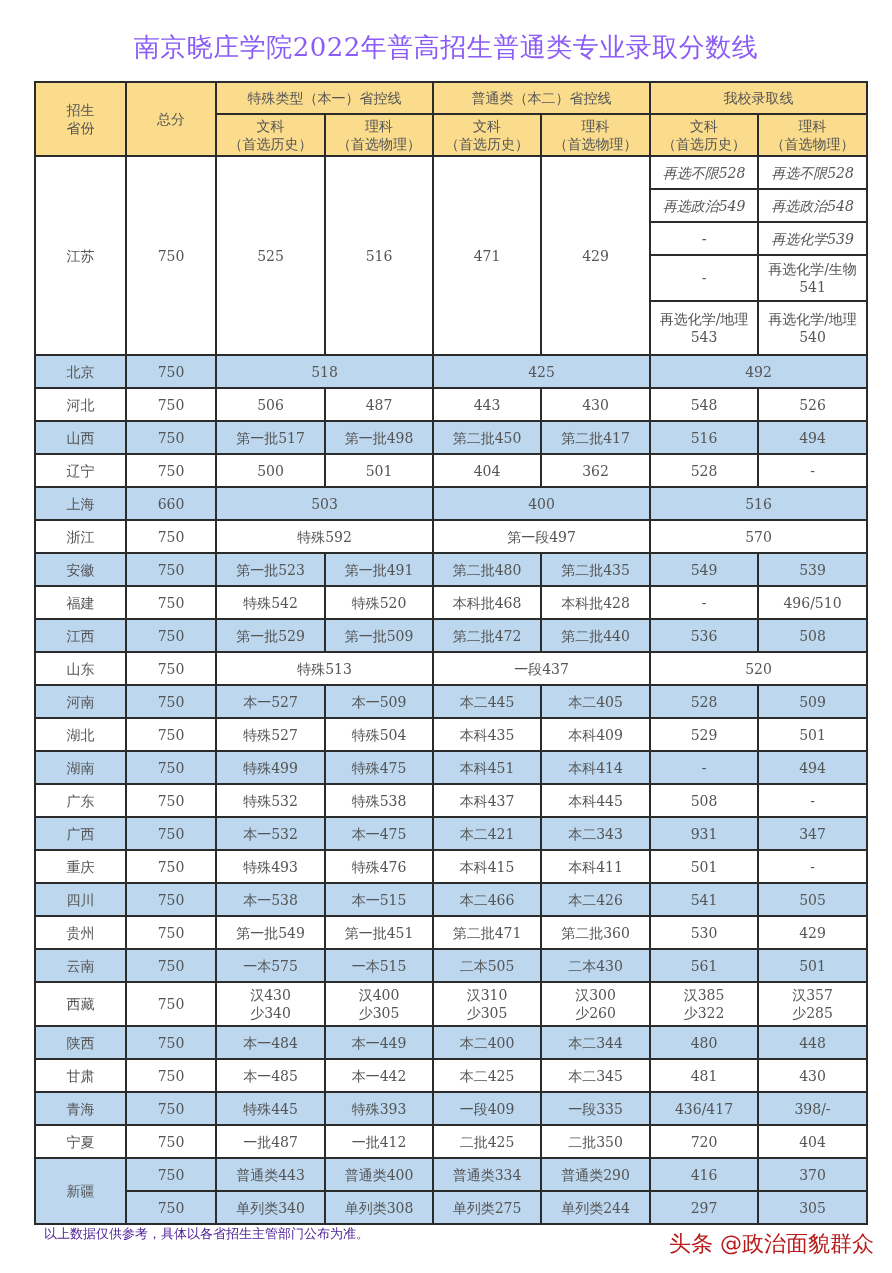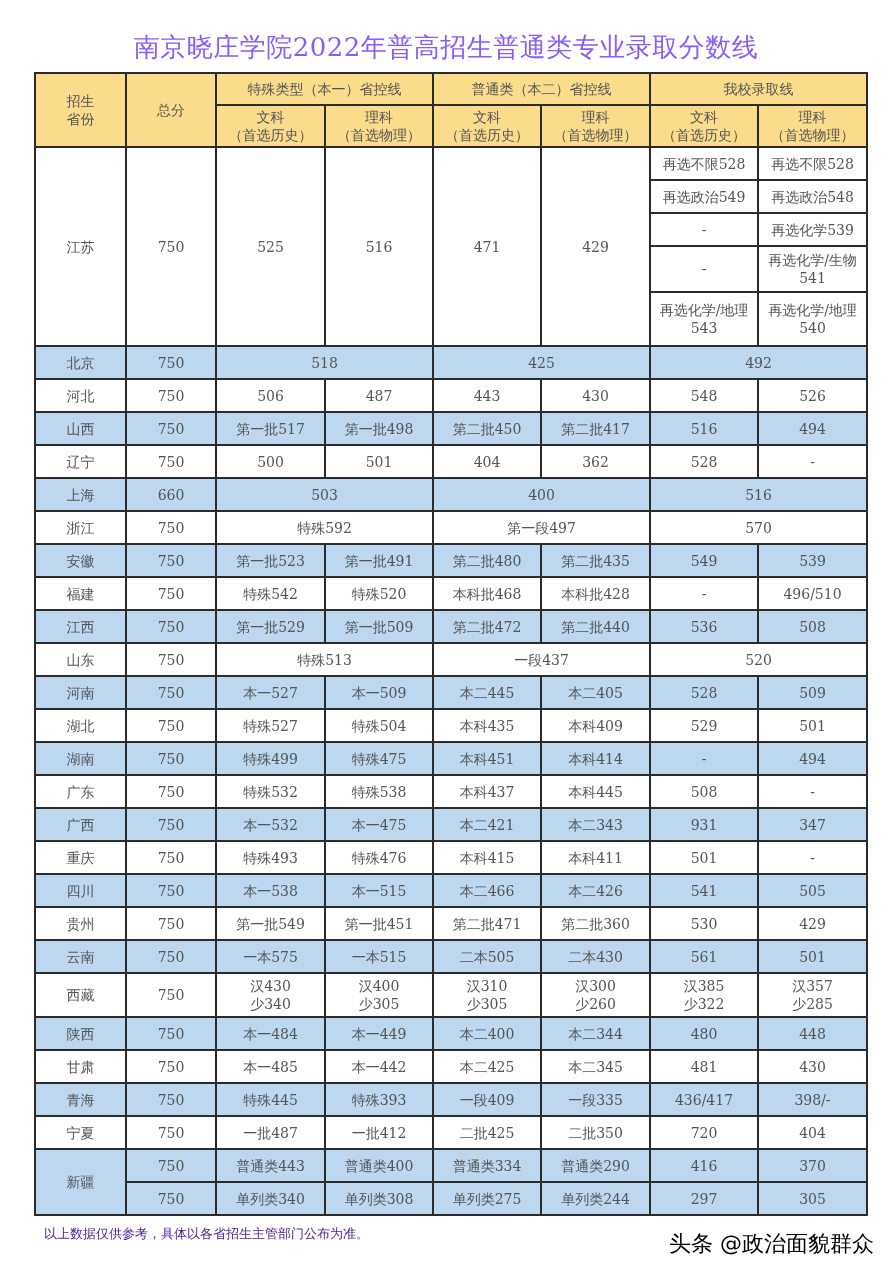--- a/index.html
+++ b/index.html
@@ -1,35 +1,35 @@
 <!DOCTYPE html>
 <html><head>
 <meta charset="utf-8">
 <style>
   html, body { margin: 0; padding: 0; background: #ffffff; }
   body { width: 892px; height: 1273px; position: relative; overflow: hidden;
          font-family: "DejaVu Serif", "Liberation Serif", serif; color: #4a4a4a; }
   .title { position: absolute; top: 30px; left: 0; width: 892px; text-align: center;
            font-size: 26px; color: #8b5cf6; letter-spacing: 0.5px; }
-  table.scores { position: absolute; left: 34px; top: 72px; width: 832px;
+  table.scores { position: absolute; left: 34px; top: 81px; width: 832px;
                  border-collapse: collapse; table-layout: fixed; font-size: 14px; }
   table.scores td, table.scores th { border: 2px solid #2b2b2b; text-align: center;
                  vertical-align: middle; padding: 0; font-weight: normal; color: #555; line-height: 18px; }
   thead th { background: #fadc8c; color: #6a5a3a; font-size: 14px; }
   tr.h1 th { height: 30px; }
   tr.h2 th { height: 40px; }
   tr.blue td { background: #bcd7ee; }
   tr.white td { background: #ffffff; }
   tr.r td { height: 31px; }
   tr.tall td { height: 42px; }
-  td.sub { height: 31px; }
+  td.sub { height: 31px; font-style: italic; }
   td.sub2 { height: 44px; }
   td.sub3 { height: 52px; border-radius: 18px; }
   .note { position: absolute; left: 44px; top: 1225px; font-size: 13px; color: #4c1d95; }
-  .watermark { position: absolute; right: 18px; top: 1229px; font-size: 22px; color: #000000;
+  .watermark { position: absolute; right: 18px; top: 1229px; font-size: 22px; color: #b91c1c;
                font-family: "DejaVu Sans", sans-serif; }
   .ml { display: block; }
 </style>
 </head>
 <body>
 
 <div class="title">南京晓庄学院2022年普高招生普通类专业录取分数线</div>
 
 <table class="scores">
   <colgroup>

